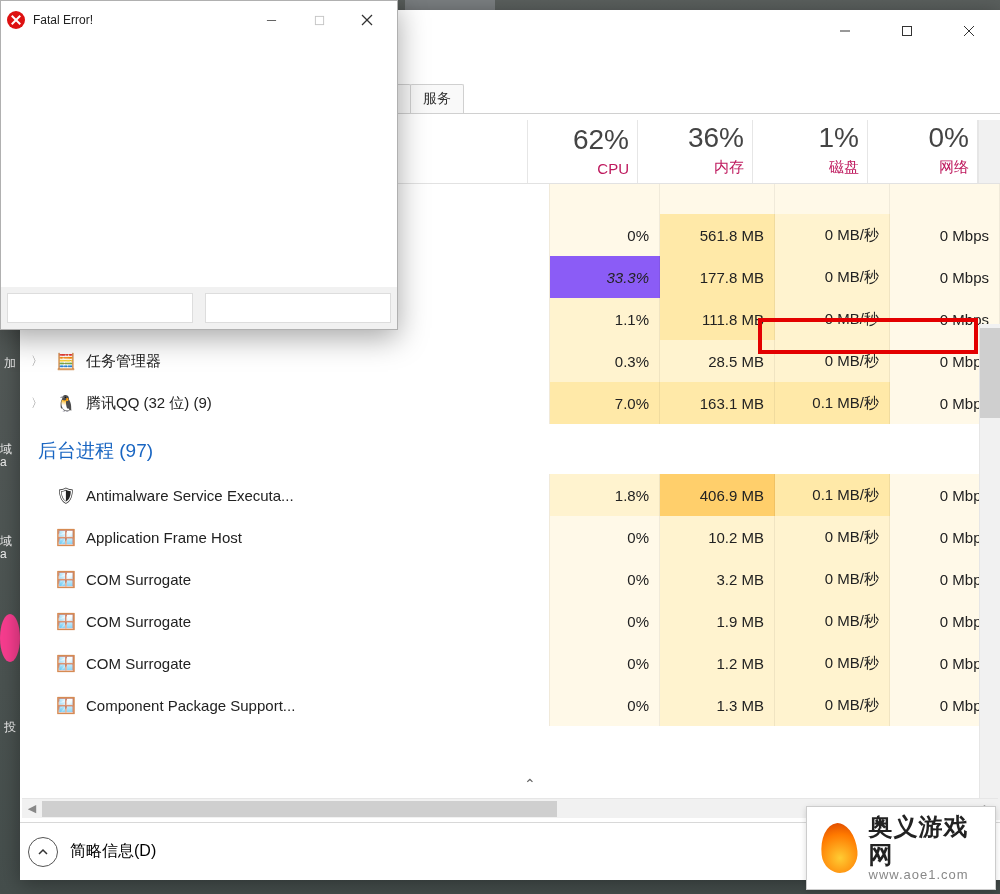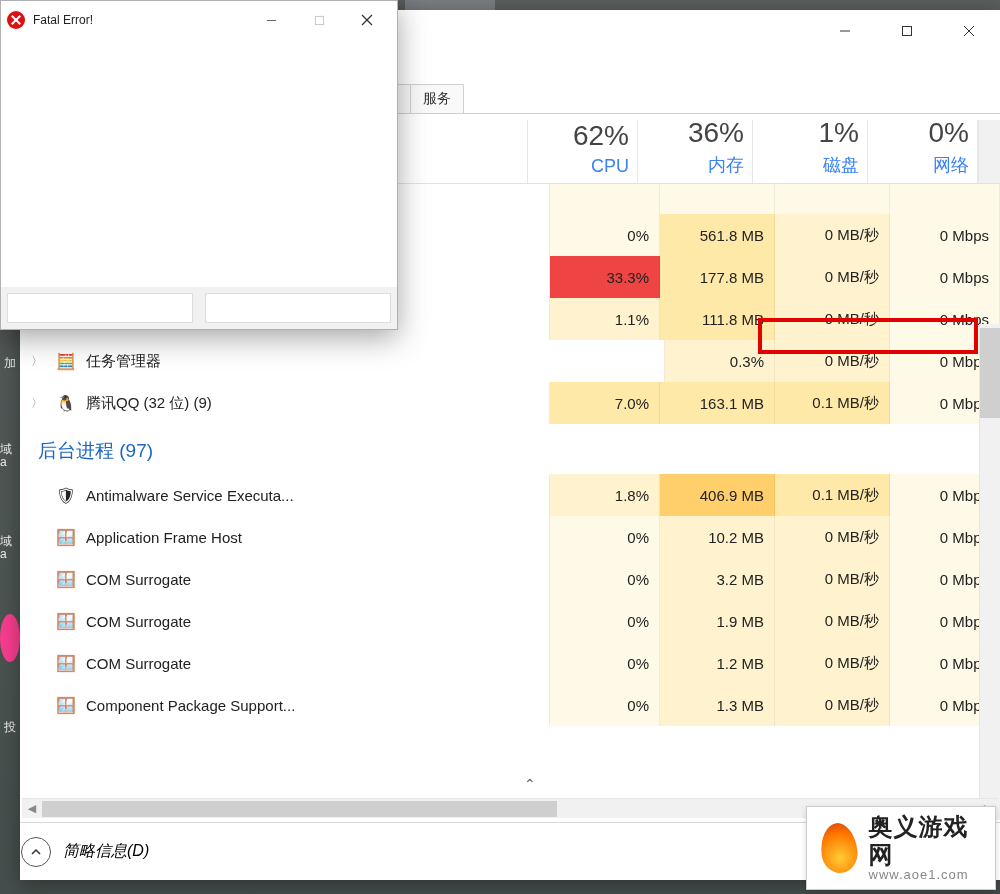--- a/index.html
+++ b/index.html
@@ -57,21 +57,21 @@
   
   .tm-body { flex: 1; display: flex; flex-direction: column; position: relative; overflow: hidden;}
   
   .tm-header-row {
     display: flex; align-items: stretch; border-bottom: 1px solid #e2e2e2;
     height: 70px; padding-top: 6px;
   }
   .th-name { flex: 1; display:flex; align-items:flex-end; padding: 0 8px 8px 8px; font-size: 13px; color:#555; border-right:1px solid #e6e6e6;}
   .th-stat { text-align: right; padding: 0 8px; display:flex; flex-direction:column; justify-content:flex-end; gap:4px; border-right:1px solid #e6e6e6;}
   .th-stat .pct { font-size: 28px; color:#444; }
-  .th-stat .lbl { font-size: 18px; color:#3b82f6; padding-bottom: 6px;}
+  .th-stat .lbl { font-size: 15px; color:#be185d; padding-bottom: 6px;}
   .c-cpu   { width: 110px; }
   .c-mem   { width: 115px; }
   .c-disk  { width: 115px; }
   .c-net   { width: 110px; }
   .c-scroll{ width: 22px; background:#f1f1f1; border-left:1px solid #e6e6e6;}
   
   .tm-rows { flex: 1; overflow: hidden; position: relative;}
   
   .row {
     display: flex; align-items: stretch; height: 42px;
@@ -94,21 +94,21 @@
   .cell {
     display:flex; align-items:center; justify-content:flex-end; padding: 0 10px;
     border-right:1px solid rgba(0,0,0,.06);
   }
   
   
   .h0 { background:#fff9e8; }
   .h1 { background:#fff3cf; }
   .h2 { background:#ffe9a8; }
   .h3 { background:#ffcf6b; }
-  .h4 { background:#ef4444; }
+  .h4 { background:#8b5cf6;font-style:italic; }
   
   .group-label {
     color:#1a66c2; font-size: 19px; padding: 14px 0 10px 18px;
   }
   
   .red-box {
     position:absolute; border:4px solid #e30000; pointer-events:none;
     left: 758px; top: 318px; width: 220px; height: 36px;
   }
   
@@ -122,21 +122,21 @@
     position:absolute; left:2px; right:2px; height:20px; bottom: 62px;
     background:#f1f1f1; border-top:1px solid #e6e6e6;
     display:flex; align-items:center;
   }
   .hscroll .arrow{ width:20px; text-align:center; color:#888; font-size:11px;}
   .hscroll .track{ flex:1; height:100%; position:relative;}
   .hscroll .thumb2{ position:absolute; left:0; top:2px; height:16px; width:55%; background:#cfcfcf;}
   
   .tm-footer {
     position:absolute; left:0; right:0; bottom:0; height:58px; border-top:1px solid #d8d8d8;
-    display:flex; align-items:center; padding-left:1px; gap:12px; background:#fff;font-style:italic;
+    display:flex; align-items:center; padding-left:8px; gap:12px; background:#fff;
   }
   .circ-up{
     width:30px; height:30px; border:1.5px solid #555; border-radius:50%;
     display:flex; align-items:center; justify-content:center; font-size:14px; color:#333;
   }
   
   
   .err-win {
     position:absolute; left:0; top:0; width:398px; height:330px;
     background:#fff; border:1px solid #b0b0b0;
@@ -297,20 +297,21 @@
           <div class="cell c-disk h1">0 MB/秒</div>
           <div class="cell c-net h0">0 Mbps</div>
         </div>
         <div class="row">
           <div class="name">
             <span class="expander">〉</span>
             <span class="app-ico">🧮</span>
             <span>任务管理器</span>
           </div>
           <div class="cell c-cpu h1">0.3%</div>
+          <div class="cell c-mem h1">28.5 MB</div>
           <div class="cell c-disk h1">0 MB/秒</div>
           <div class="cell c-net h0">0 Mbps</div>
         </div>
         <div class="row">
           <div class="name">
             <span class="expander">〉</span>
             <span class="app-ico">🐧</span>
             <span>腾讯QQ (32 位) (9)</span>
           </div>
           <div class="cell c-cpu h2">7.0%</div>

